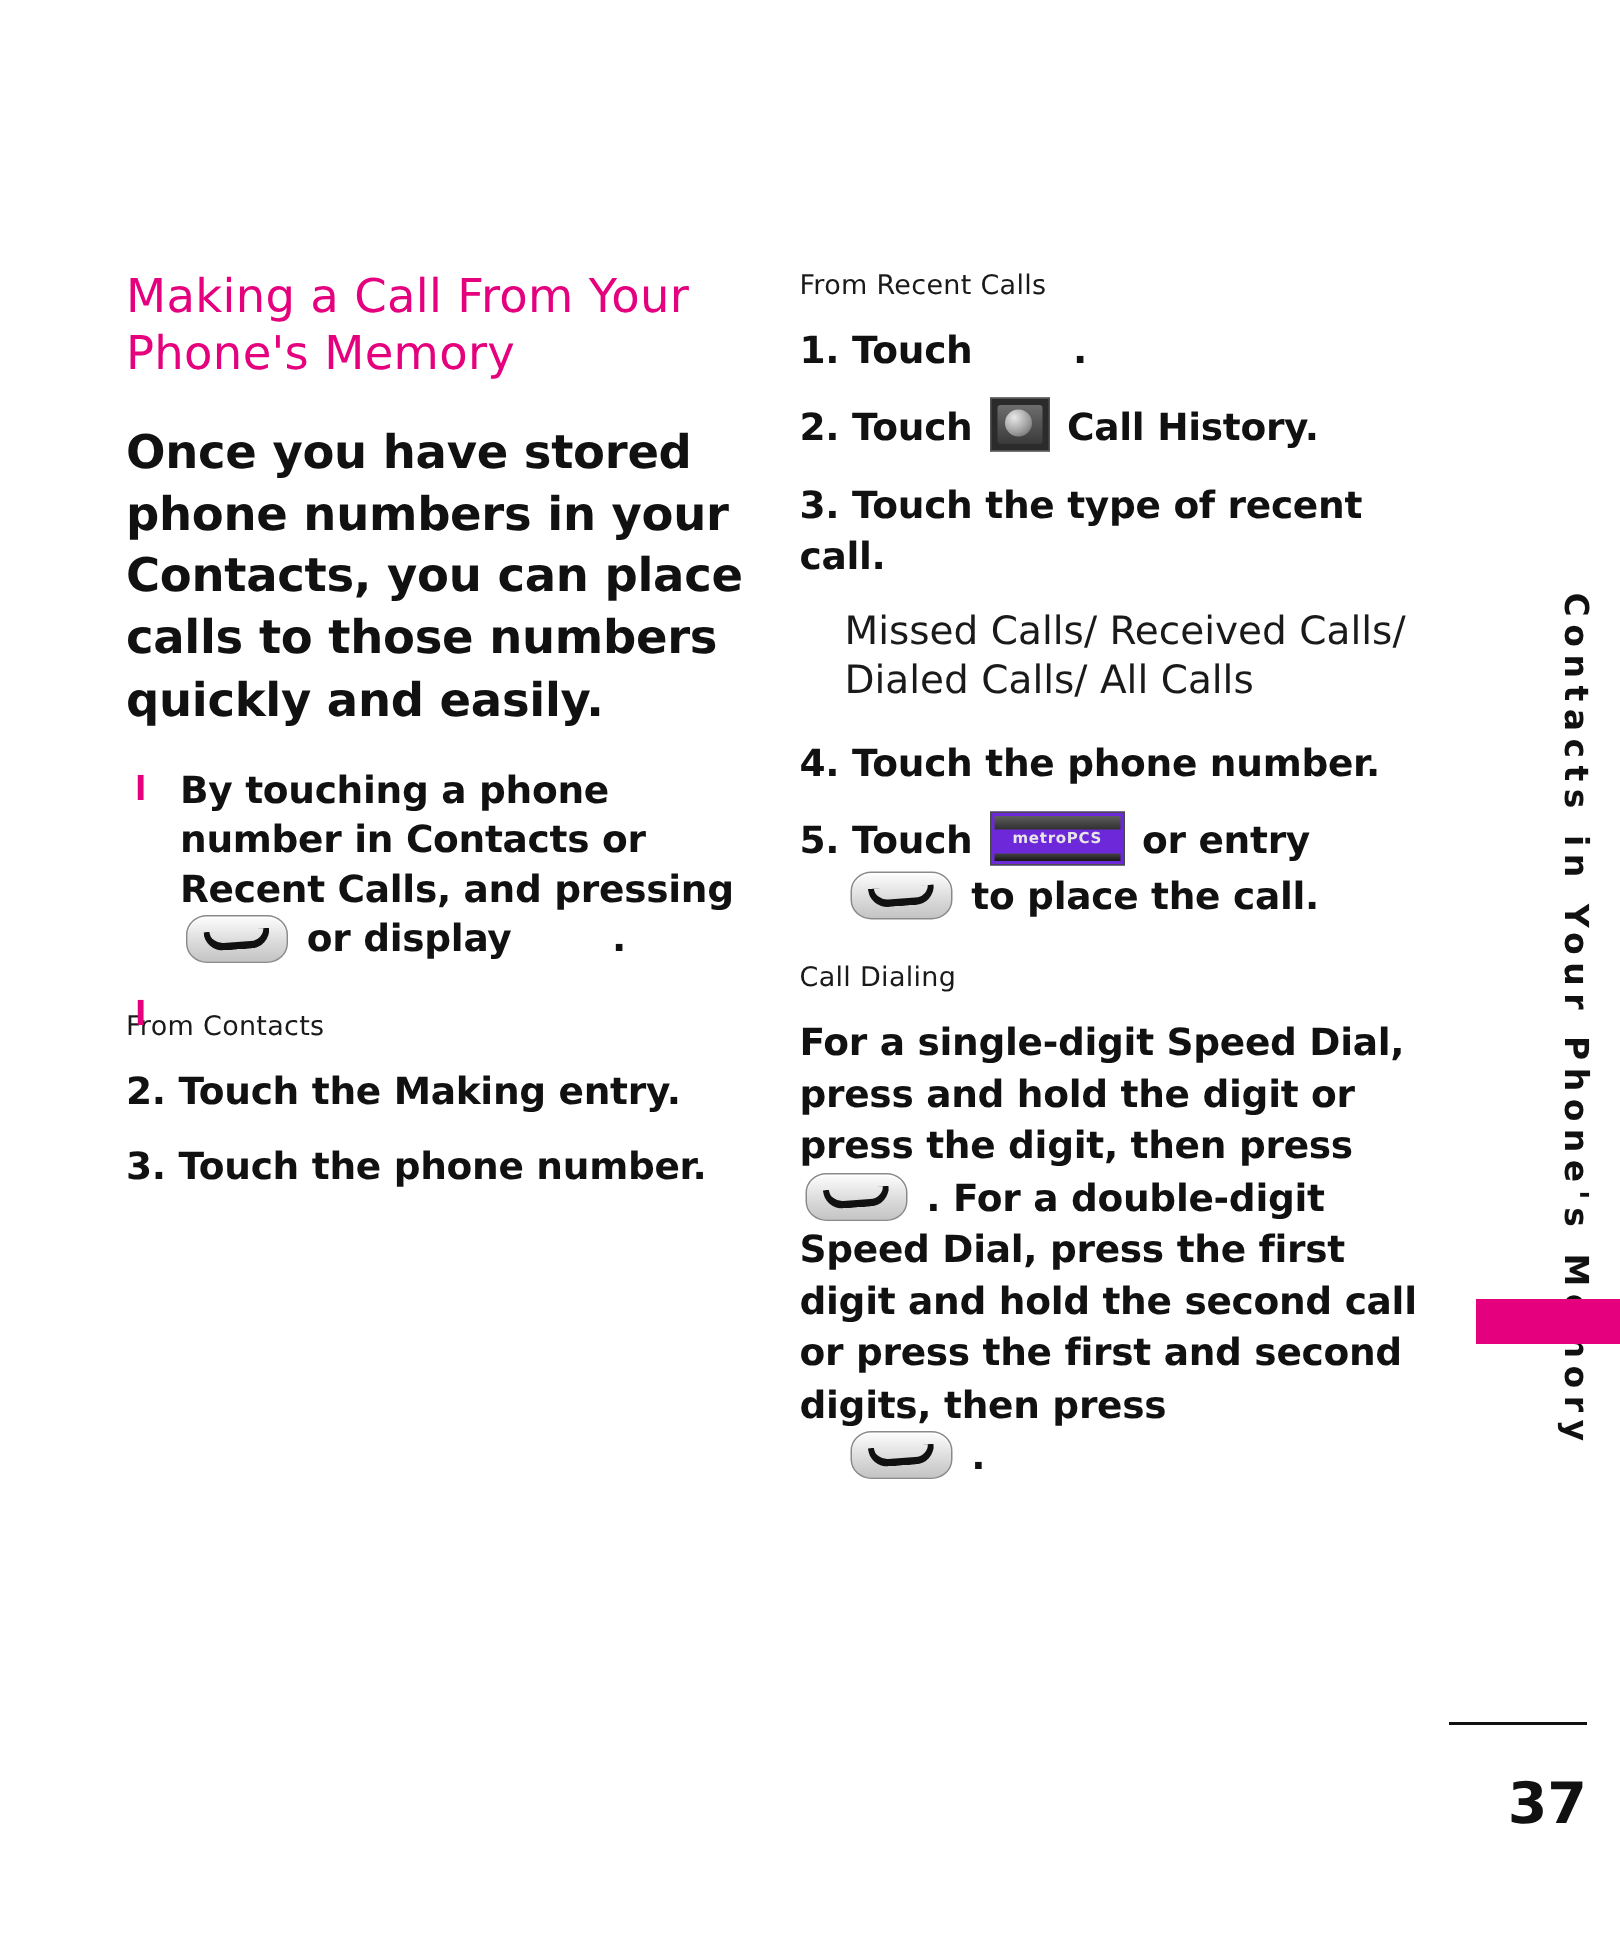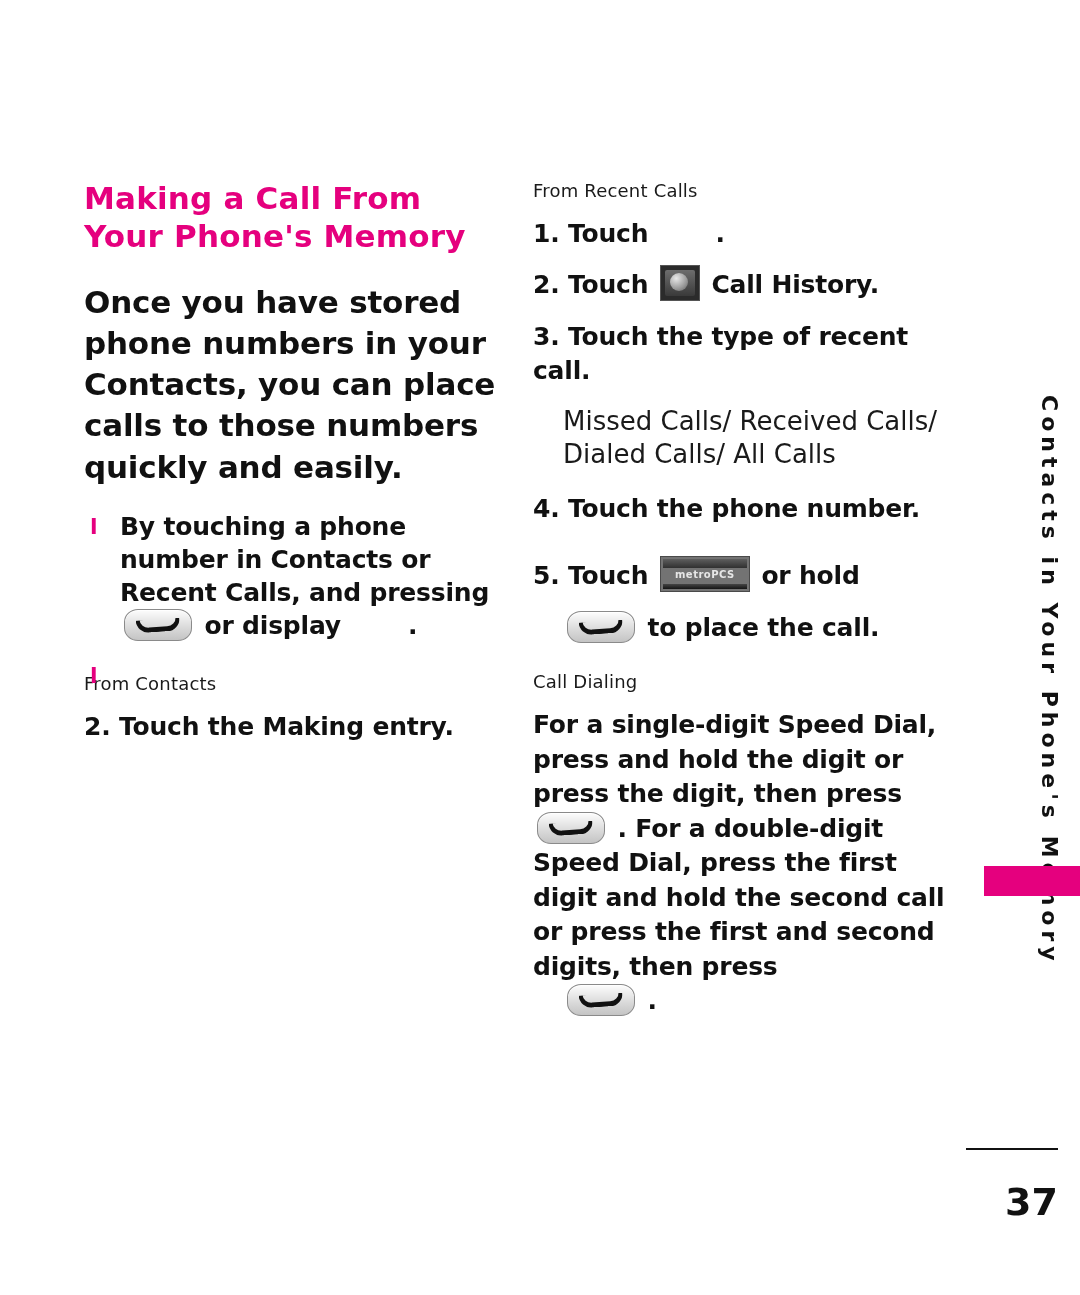--- a/index.html
+++ b/index.html
@@ -31,21 +31,21 @@
     left: 533px;
     top: 180px;
     width: 420px;
   }
 
   
   .title {
     color: #E5007E;
     font-family: "DejaVu Sans", sans-serif;
     font-size: 31px;
-    font-weight: 700;
+    font-weight: 400;
     line-height: 1.22;
     letter-spacing: 0.2px;
     margin: 0 0 26px 0;
   }
   .subhead {
     font-family: "DejaVu Sans", sans-serif;
     font-size: 18px;
     font-weight: 400;
     color: #1a1a1a;
     margin: 0 0 16px 0;
@@ -155,23 +155,23 @@
     position: absolute;
     left: 9px; top: 7px;
     width: 18px; height: 18px;
     border-radius: 50%;
     background: radial-gradient(circle at 35% 30%, #e8e8e8, #9a9a9a 60%, #5a5a5a);
   }
   
   .ico-wide {
     width: 88px;
     height: 34px;
-    background: #737373;
+    background: #6d28d9;
     border: 1px solid #4a4a4a;
-    margin: 16px 3px;
+    margin: 1px 3px;
     top: -3px;
     overflow: hidden;
   }
   .ico-wide .band {
     position: absolute;
     left: 2px; top: 2px; right: 2px;
     height: 9px;
     background: linear-gradient(#5e5e5e, #303030);
   }
   .ico-wide .txt {
@@ -269,20 +269,24 @@
     </div>
 
     <h2 class="subhead" style="margin-top:30px">From Contacts</h2>
 
 
     <div class="step">
       <span>2.</span>
       <span>Touch the Making entry.</span>
     </div>
 
+    <div class="step">
+      <span>3.</span>
+      <span>Touch the phone number.</span>
+    </div>
 
   </div>
 
   <div class="col-right">
 
     <h2 class="subhead">From Recent Calls</h2>
 
     <div class="step">
       <span>1.</span>
       <span>Touch</span>
@@ -313,21 +317,21 @@
     </div>
 
     <div class="step">
       <span>5.</span>
       <span>Touch</span>
       <span class="ico ico-wide">
         <span class="band"></span>
         <span class="txt">metroPCS</span>
         <span class="bar"></span>
       </span>
-      <span>or hold</span>
+      <span>or entry</span>
       <span class="indent">
         <span class="ico ico-send"></span>
         <span>to place the call.</span>
       </span>
     </div>
 
     <h2 class="subhead tight" style="margin-top:26px">Call Dialing</h2>
 
     <div class="step">
       <span>For a single-digit Speed Dial, press and hold the digit or press the digit, then press</span>

